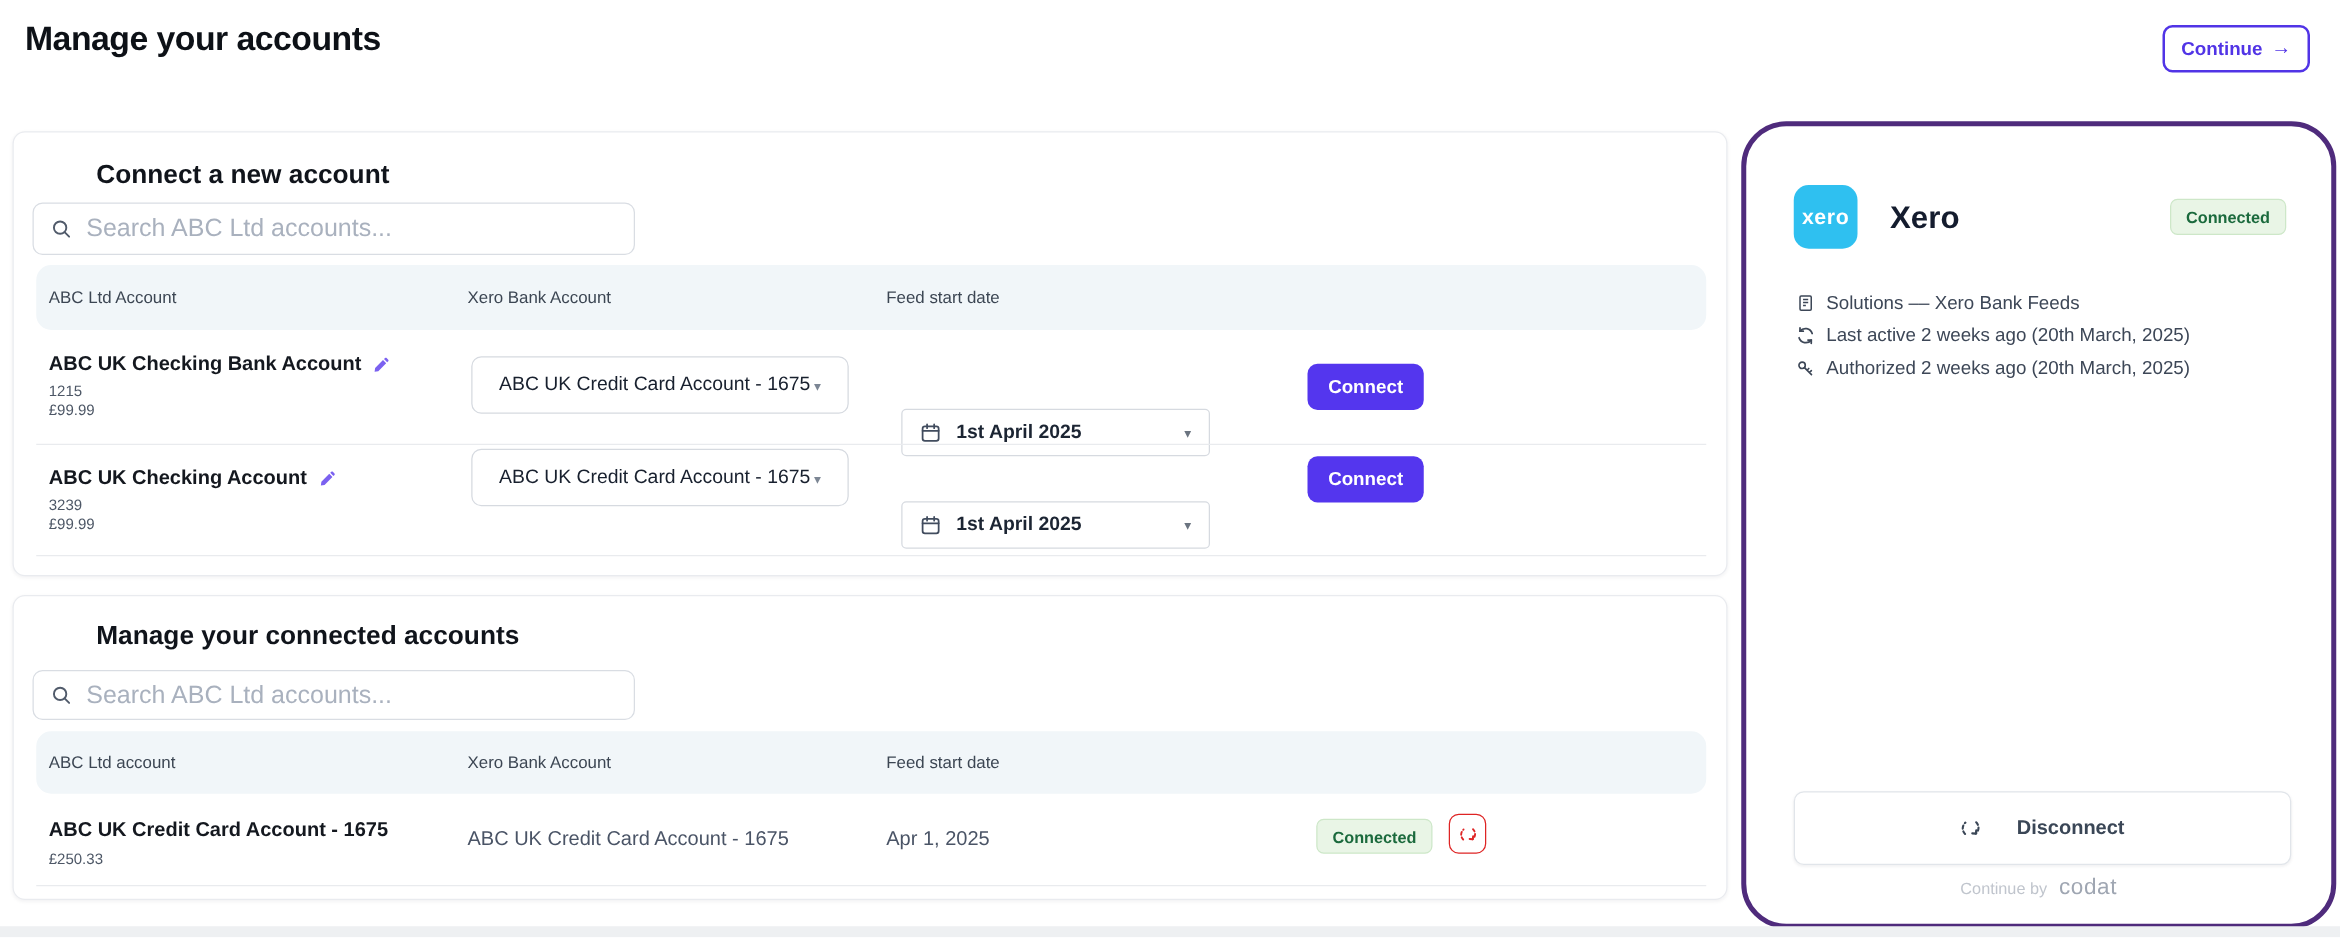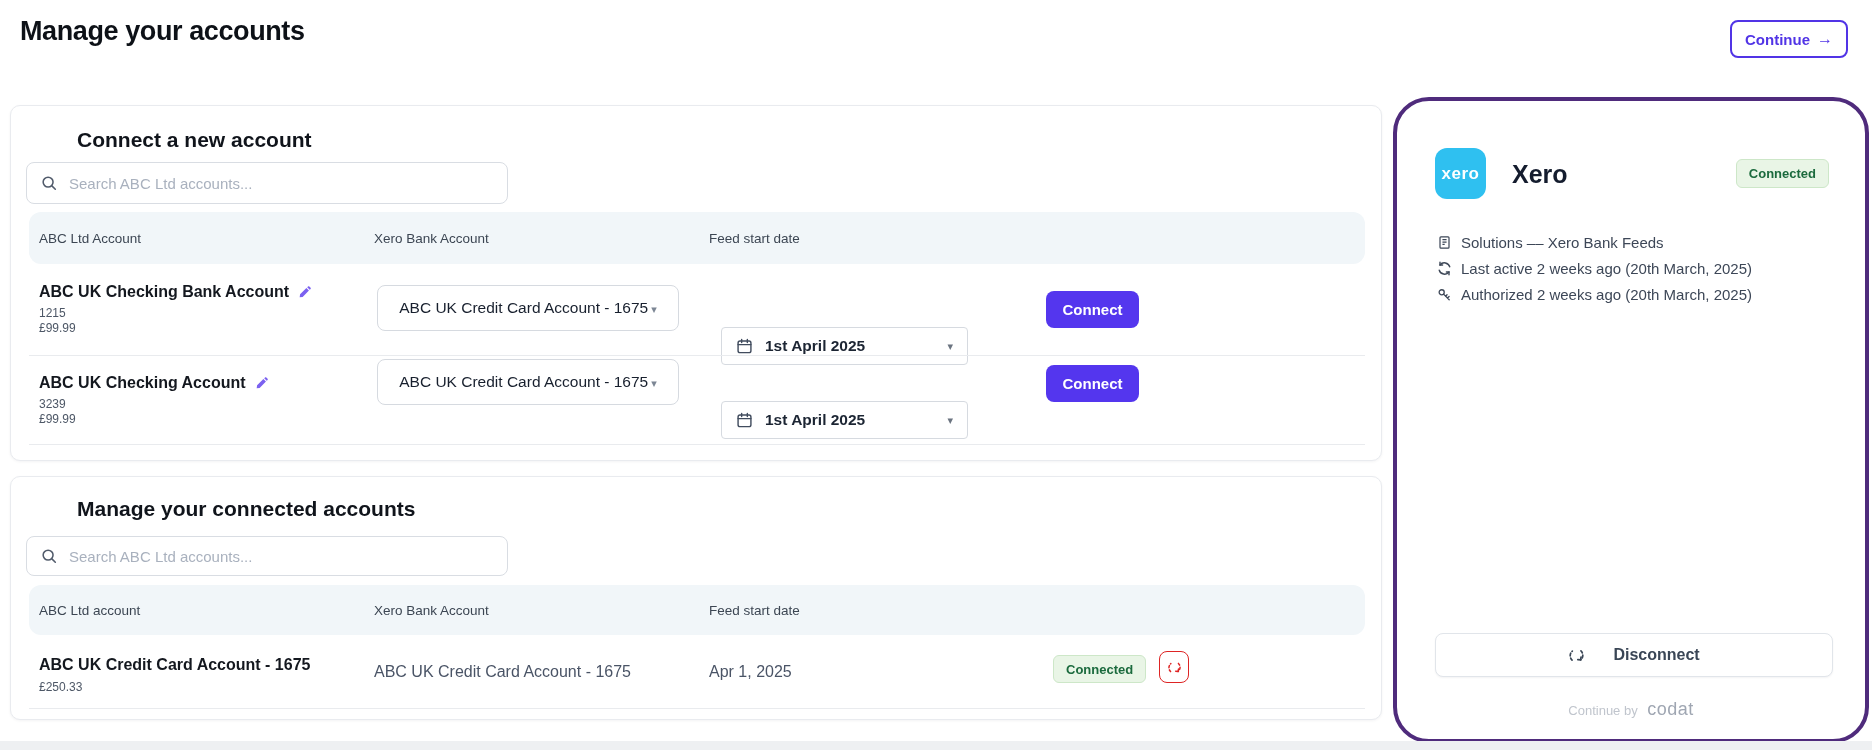--- a/index.html
+++ b/index.html
@@ -33,21 +33,21 @@
   .card-2 .card-title { top:20px; }
   .search-box {
     position:absolute; left:15px; width:482px; height:42px;
     border:1px solid #d9dde3; border-radius:8px; background:#fff;
     display:flex; align-items:center; padding:0 13px; gap:11px;
   }
   .card-1 .search-box { top:56px; }
   .card-2 .search-box { top:59px; height:40px; }
   .search-box svg { color:#515b6b; flex:0 0 auto; }
   .search-box input {
-    border:none; outline:none; flex:1; font-size:15px;
+    border:none; outline:none; flex:1; font-size:20px;
     font-family:inherit; color:#701a75; background:transparent;
   }
   .search-box input::placeholder { color:#a9b1be; }
   .thead {
     position:absolute; left:18px; right:16px; background:#f1f6f9; border-radius:12px;
   }
   .card-1 .thead { top:106px; height:52px; }
   .card-2 .thead { top:108px; height:50px; }
   .th {
     position:absolute; top:50%; transform:translateY(-50%);
@@ -114,21 +114,21 @@
     background:#2fc0f0; border-radius:12px;
     display:flex; align-items:center; justify-content:center;
     color:#fff; font-size:17px; font-weight:600; letter-spacing:0.5px;
   }
   .panel-title { position:absolute; left:115px; top:59px; font-size:25px; font-weight:700; color:#141c2e; }
   .panel-badge { position:absolute; right:36px; top:58px; height:29px; }
   .detail-list { position:absolute; left:40px; top:133px; }
   .detail-line { display:flex; align-items:center; gap:9px; margin-bottom:9px; font-size:15px; color:#3d4757; }
   .detail-line svg { color:#3d4757; flex:0 0 auto; }
   .disconnect-btn {
-    position:absolute; left:38px; top:532px; width:398px; height:44px;
+    position:absolute; left:38px; top:532px; width:398px; height:59px;
     background:#fff; border:1px solid #e1e5ea; border-radius:8px;
     box-shadow:0 1px 2px rgba(16,24,40,.05);
     display:flex; align-items:center; justify-content:center; gap:28px;
     font-size:16px; font-weight:700; color:#3a4656; cursor:pointer; font-family:inherit;
   }
   .secured { position:absolute; left:0; right:0; top:598px; text-align:center; }
   .secured-by { font-size:13px; color:#c0c5cd; }
   .secured-brand { font-size:18px; color:#9fa6b2; font-weight:500; letter-spacing:0.5px; margin-left:5px; }
   .bottom-strip { position:absolute; left:0; top:741px; width:100%; height:9px; background:#eef0f2; }
 </style>

